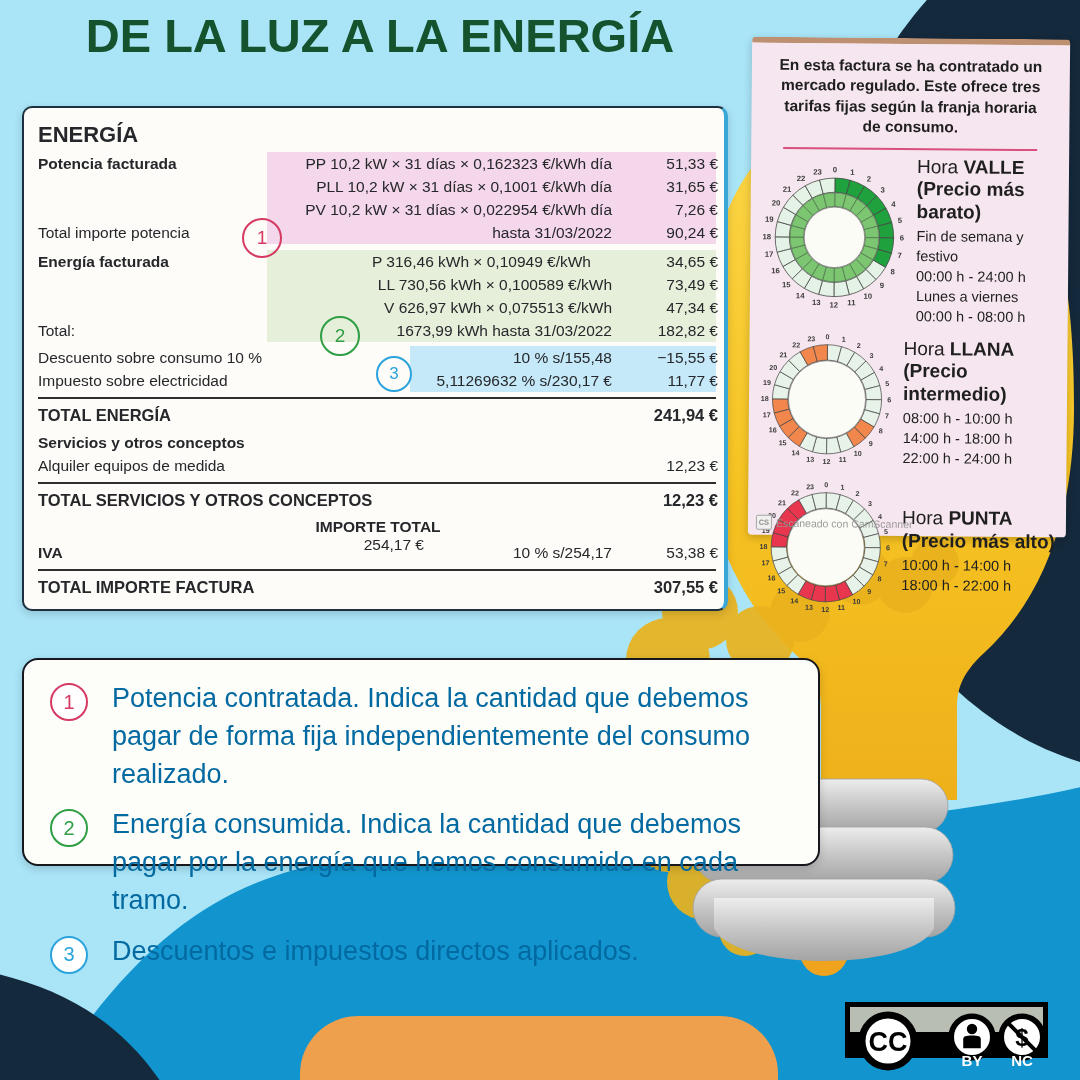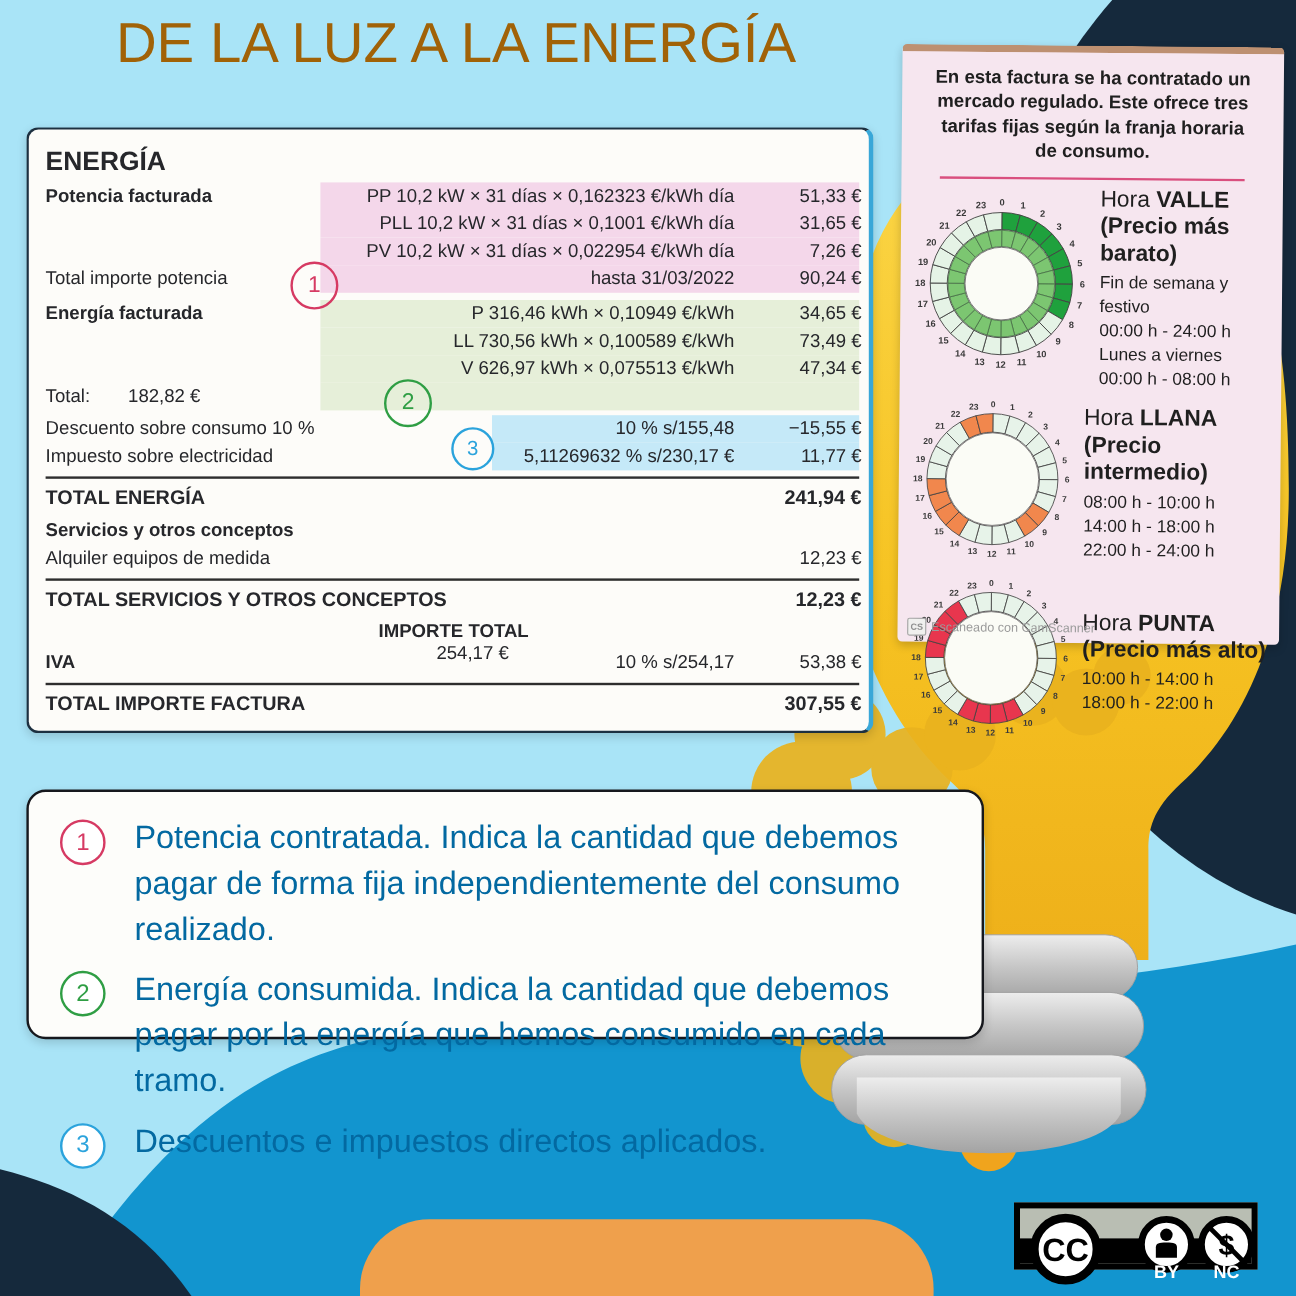--- a/index.html
+++ b/index.html
@@ -2,21 +2,21 @@
 <html><head>
 <meta charset="utf-8">
 <style>
   html,body{margin:0;padding:0;}
   .stage{position:relative;width:1080px;height:1080px;overflow:hidden;
          background:#a9e4f7;font-family:"Liberation Sans",sans-serif;}
   svg.bg{position:absolute;left:0;top:0;z-index:0;}
 
   
   .title{position:absolute;left:0;top:8px;width:760px;text-align:center;z-index:2;
-         font-size:47px;font-weight:400;letter-spacing:0px;color:#a16207;}
+         font-size:47px;font-weight:700;letter-spacing:0px;color:#14532d;}
 
   
   .invoice{position:absolute;left:22px;top:106px;width:706px;z-index:2;
            background:#fdfcf9;border:2px solid #1d3040;border-right:4px solid #39a7d8;
            border-radius:10px;box-shadow:0 3px 8px rgba(0,0,0,.15);
            padding:14px 6px 10px 14px;box-sizing:border-box;color:#26272b;}
   .inv-row{position:relative;display:flex;align-items:center;height:23px;font-size:15.5px;}
   .inv-row.inv-header{height:26px;font-size:22px;font-weight:700;}
   .inv-row .lbl{white-space:nowrap;z-index:1;}
   .inv-row .formula{flex:1;text-align:right;z-index:1;padding-right:14px;white-space:nowrap;}
@@ -145,37 +145,38 @@
         <div class="inv-row hl hl-pink">
           <span class="lbl"></span>
           <span class="formula">PV 10,2 kW × 31 días × 0,022954 €/kWh día</span>
           <span class="amount">7,26 €</span>
         </div>
         <div class="inv-row hl hl-pink">
           <span class="lbl">Total importe potencia</span>
           <span class="formula">hasta 31/03/2022</span>
           <span class="amount">90,24 €</span>
         </div>
-        <div class="inv-row hl hl-green" style="margin-top: 6px;">
+        <div class="inv-row hl hl-green" style="margin-top: 6px; gap: 21px;">
           <span class="lbl b">Energía facturada</span>
           <span class="formula">P 316,46 kWh × 0,10949 €/kWh</span>
           <span class="amount">34,65 €</span>
         </div>
         <div class="inv-row hl hl-green">
           <span class="lbl"></span>
           <span class="formula">LL 730,56 kWh × 0,100589 €/kWh</span>
           <span class="amount">73,49 €</span>
         </div>
         <div class="inv-row hl hl-green">
           <span class="lbl"></span>
           <span class="formula">V 626,97 kWh × 0,075513 €/kWh</span>
           <span class="amount">47,34 €</span>
         </div>
         <div class="inv-row hl hl-green">
           <span class="lbl">Total:</span>
+          <span class="formula">1673,99 kWh hasta 31/03/2022</span>
           <span class="amount">182,82 €</span>
         </div>
         <div class="inv-row hl hl-blue" style="margin-top: 4px;">
           <span class="lbl">Descuento sobre consumo 10 %</span>
           <span class="formula">10 % s/155,48</span>
           <span class="amount">−15,55 €</span>
         </div>
         <div class="inv-row hl hl-blue">
           <span class="lbl">Impuesto sobre electricidad</span>
           <span class="formula">5,11269632 % s/230,17 €</span>

